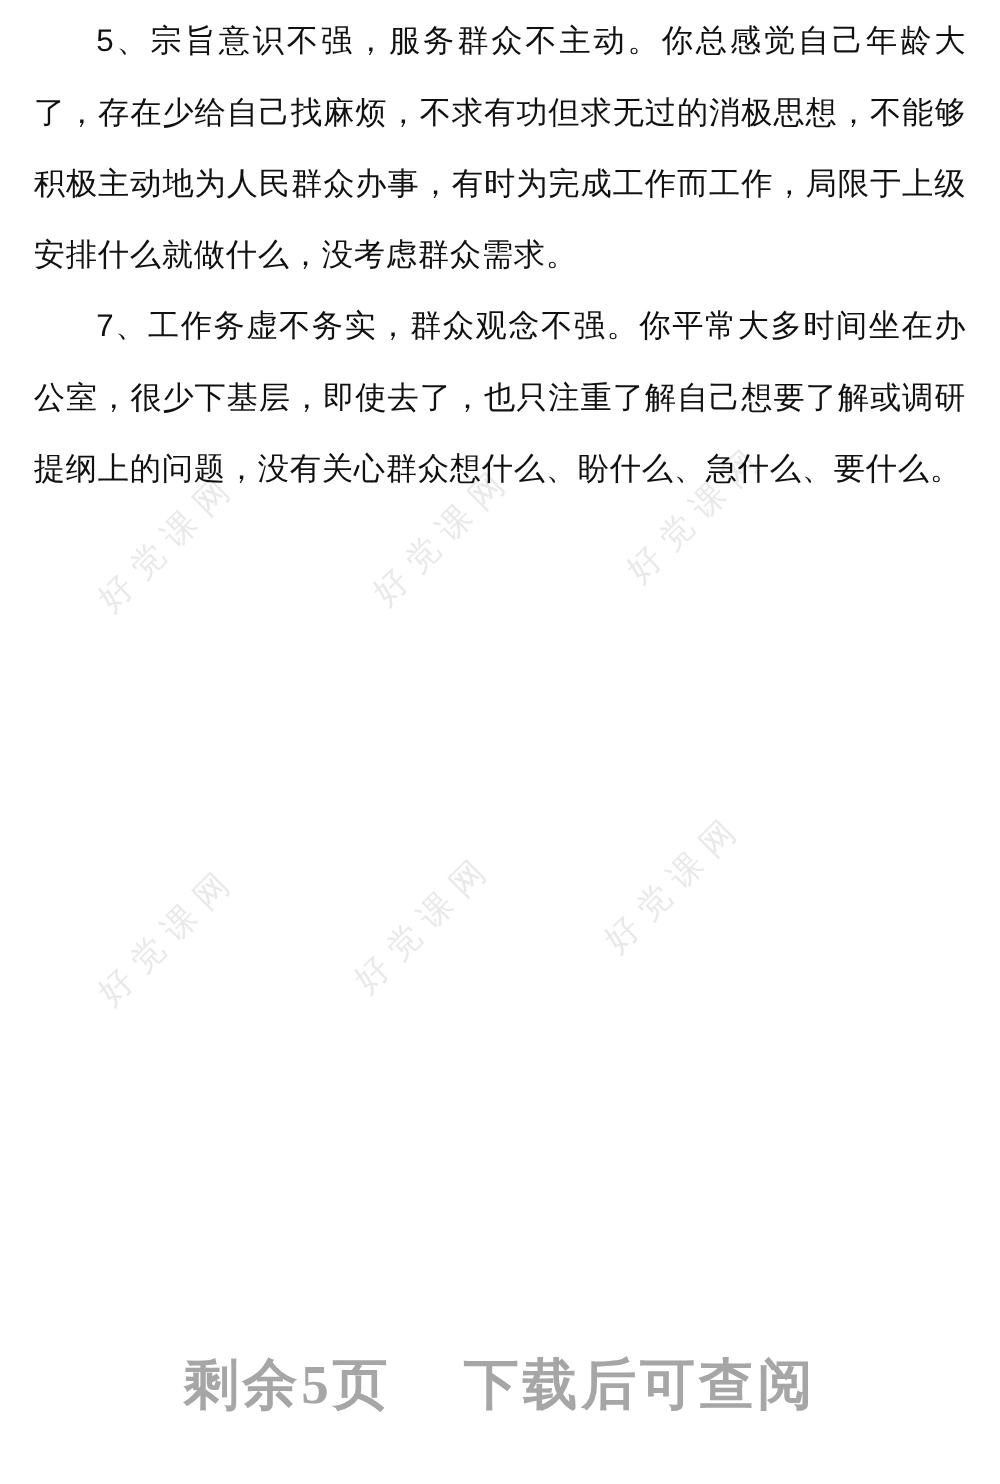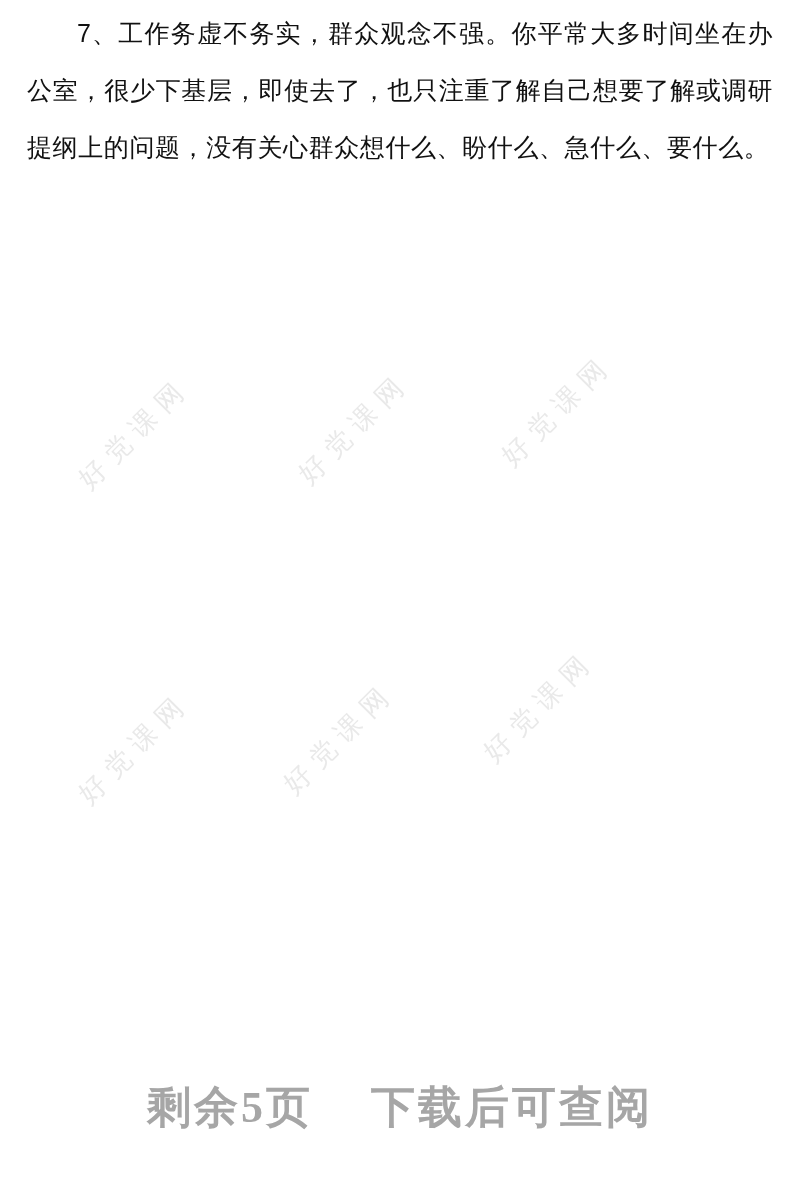--- a/index.html
+++ b/index.html
@@ -80,20 +80,21 @@
   <div class="watermark-layer">
     <span class="wm wm-a1">好党课网</span>
     <span class="wm wm-a2">好党课网</span>
     <span class="wm wm-a3">好党课网</span>
     <span class="wm wm-b1">好党课网</span>
     <span class="wm wm-b2">好党课网</span>
     <span class="wm wm-b3">好党课网</span>
   </div>
 
   <div class="content">
+    <p class="para">5、宗旨意识不强，服务群众不主动。你总感觉自己年龄大了，存在少给自己找麻烦，不求有功但求无过的消极思想，不能够积极主动地为人民群众办事，有时为完成工作而工作，局限于上级安排什么就做什么，没考虑群众需求。</p>
     <p class="para">7、工作务虚不务实，群众观念不强。你平常大多时间坐在办公室，很少下基层，即使去了，也只注重了解自己想要了解或调研提纲上的问题，没有关心群众想什么、盼什么、急什么、要什么。</p>
   </div>
 
   <div class="footer">
     <span class="remaining">剩余5页</span><span>下载后可查阅</span>
   </div>
 
 </div>
 
 </body></html>

